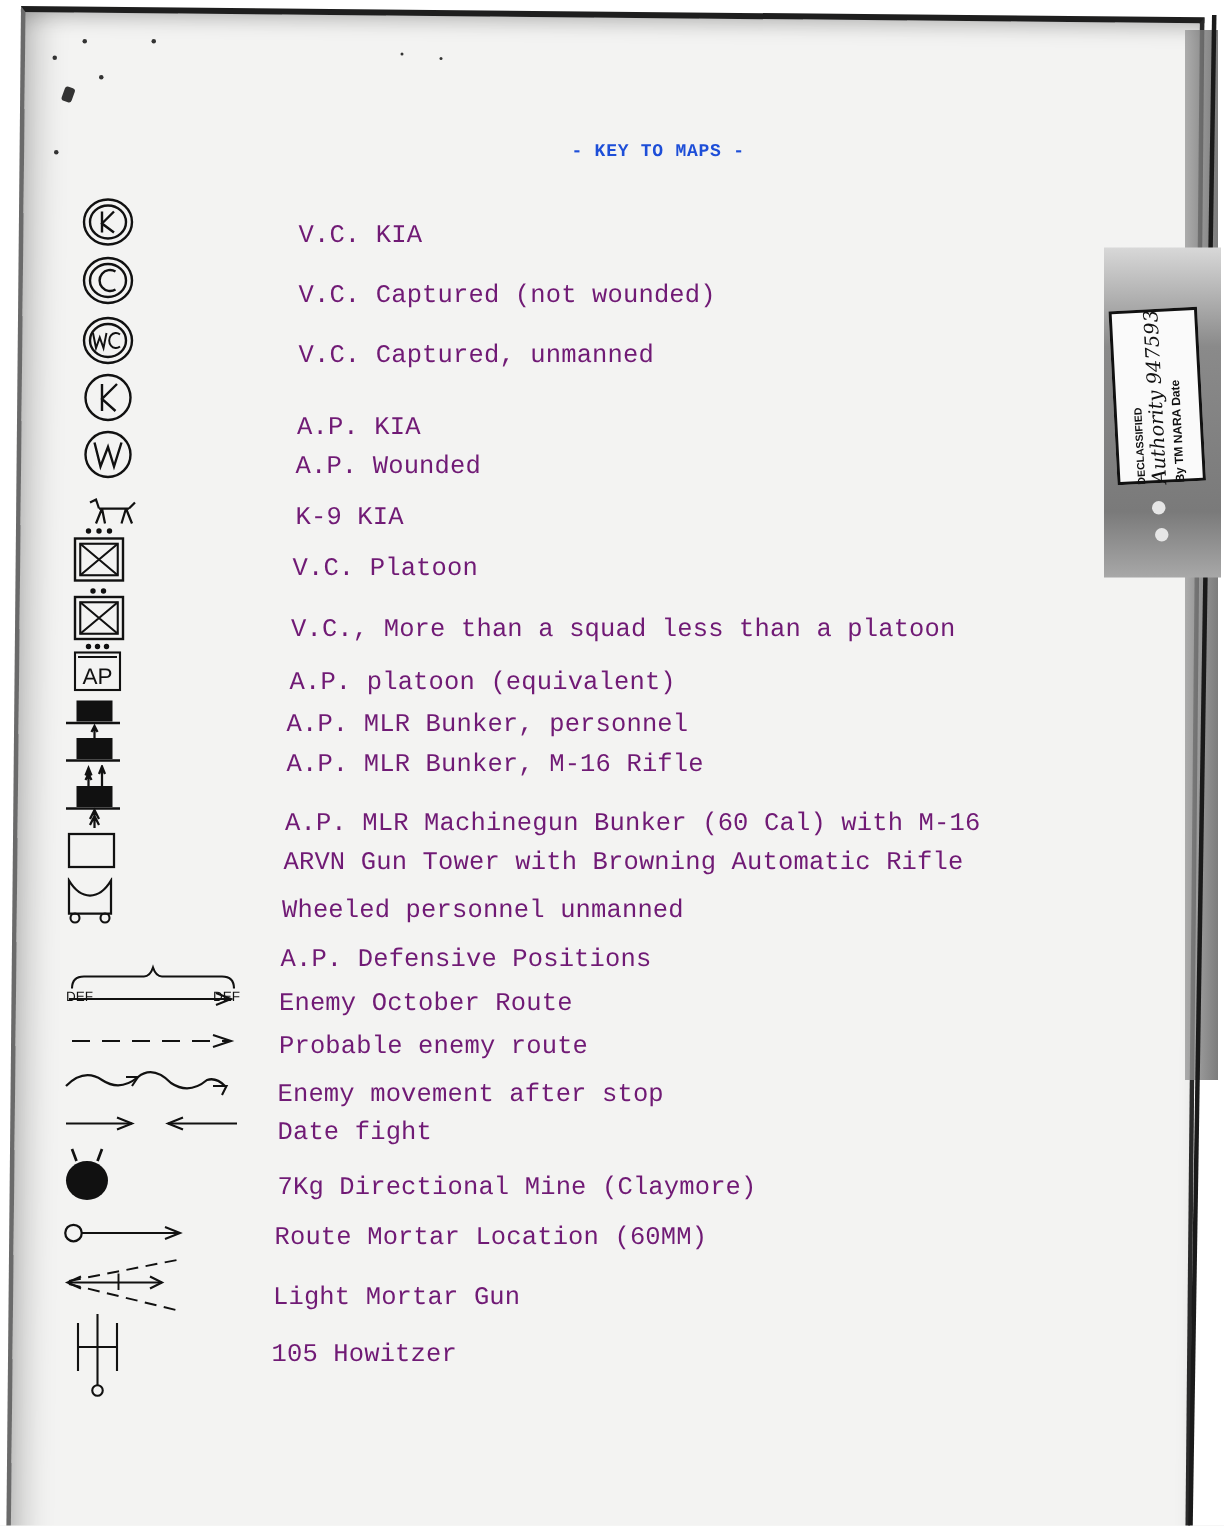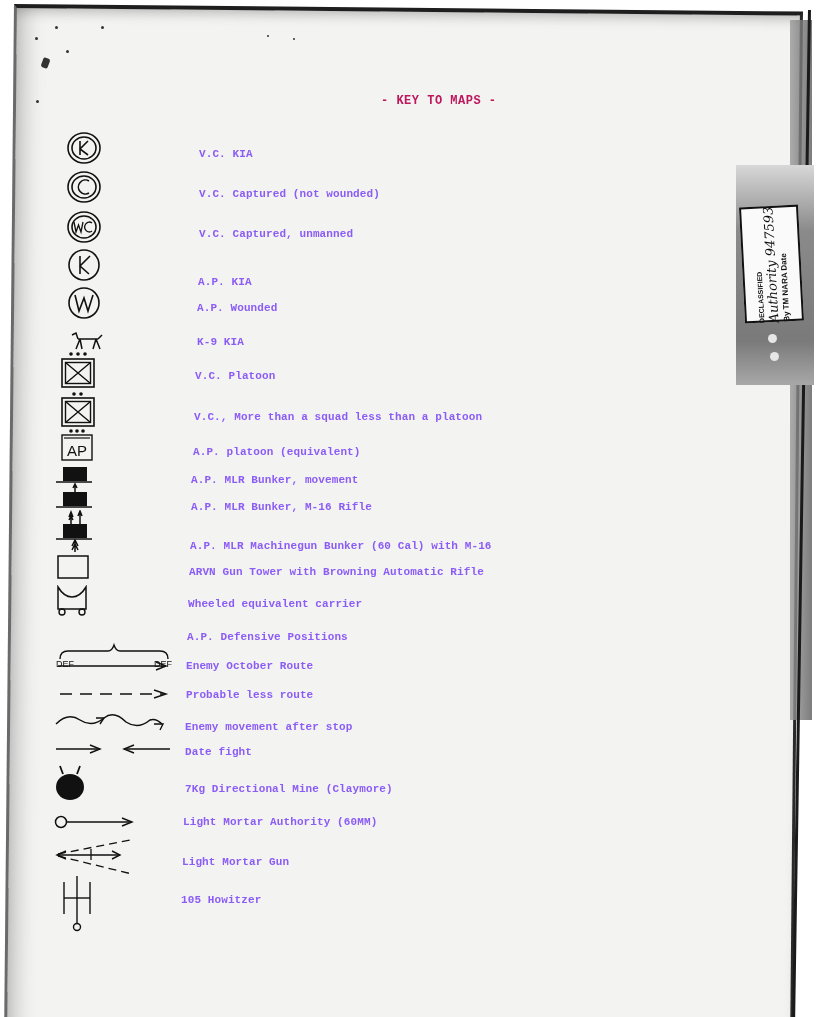--- a/index.html
+++ b/index.html
@@ -48,27 +48,27 @@
   .stamp-line1 { font-size: 7px; font-weight: bold; }
   .stamp-line2 { font-size: 13px; font-family: "DejaVu Serif", serif; font-style: italic; }
   .stamp-line3 { font-size: 8px; font-weight: bold; }
   .stamp-dot {
     position: absolute; width: 9px; height: 9px; border-radius: 50%; background: #e6e6e6;
   }
   .speck { position: absolute; background: #333; border-radius: 50%; }
 
   .title {
     position: absolute; left: 381px; top: 94px;
-    font-size: 12px; font-weight: bold; letter-spacing: 0.5px; color: #be185d;
+    font-size: 12px; font-weight: bold; letter-spacing: 0.5px; color: #1d4ed8;
   }
   .row-text {
-    position: absolute; font-size: 11px; font-weight: bold; color: #8b5cf6;
+    position: absolute; font-size: 17px; font-weight: normal; color: #701a75;
     white-space: nowrap; letter-spacing: 0.1px;
   }
-  .icon { position: absolute; margin-left: 12px; }
+  .icon { position: absolute; }
   svg { display: block; }
 </style>
 </head>
 <body>
 
 <div class="scan-bg"></div>
 <div class="page"></div>
 <div class="right-shadow"></div>
 <div class="right-edge-line"></div>
 
@@ -179,21 +179,21 @@
     </svg>
 </div>
 <div class="row-text" style="left:193px;top:446px">A.P. platoon (equivalent)</div>
 
 <div class="icon" style="left:44px;top:465px">
   <svg width="36" height="20" viewBox="0 0 36 20">
       <rect x="7" y="2" width="24" height="14" fill="#111"></rect>
       <line x1="0" y1="17" x2="36" y2="17" stroke="#111" stroke-width="1.6"></line>
     </svg>
 </div>
-<div class="row-text" style="left:191px;top:474px">A.P. MLR Bunker, movement</div>
+<div class="row-text" style="left:191px;top:474px">A.P. MLR Bunker, personnel</div>
 
 <div class="icon" style="left:44px;top:482px">
   <svg width="36" height="28" viewBox="0 0 36 28">
       <path d="M19 12 L19 3 M17 6 L19 2 L21 6" fill="none" stroke="#111" stroke-width="1.5"></path>
       <rect x="7" y="10" width="24" height="14" fill="#111"></rect>
       <line x1="0" y1="25" x2="36" y2="25" stroke="#111" stroke-width="1.6"></line>
     </svg>
 </div>
 <div class="row-text" style="left:191px;top:501px">A.P. MLR Bunker, M-16 Rifle</div>
 
@@ -214,21 +214,21 @@
 </div>
 <div class="row-text" style="left:189px;top:566px">ARVN Gun Tower with Browning Automatic Rifle</div>
 
 <div class="icon" style="left:42px;top:585px">
   <svg width="36" height="32" viewBox="0 0 36 32">
       <path d="M4 2 L4 24 L32 24 L32 2 Q26 12 18 12 Q10 12 4 2 Z" fill="none" stroke="#111" stroke-width="1.5"></path>
       <circle cx="8" cy="27" r="3" fill="none" stroke="#111" stroke-width="1.4"></circle>
       <circle cx="28" cy="27" r="3" fill="none" stroke="#111" stroke-width="1.4"></circle>
     </svg>
 </div>
-<div class="row-text" style="left:188px;top:598px">Wheeled equivalent carrier</div>
+<div class="row-text" style="left:188px;top:598px">Wheeled personnel unmanned</div>
 
 <div class="icon" style="left:42px;top:641px">
   <svg width="124" height="28" viewBox="0 0 124 28">
       <path d="M6 18 Q6 10 14 10 L54 10 Q58 10 60 4 Q62 10 66 10 L106 10 Q114 10 114 18" fill="none" stroke="#111" stroke-width="1.4"></path>
       <text x="2" y="26" font-family="Liberation Sans, sans-serif" font-size="9" fill="#111">DEF</text>
       <text x="100" y="26" font-family="Liberation Sans, sans-serif" font-size="9" fill="#111">DEF</text>
     </svg>
 </div>
 <div class="row-text" style="left:187px;top:631px">A.P. Defensive Positions</div>
 
@@ -239,21 +239,21 @@
     </svg>
 </div>
 <div class="row-text" style="left:186px;top:660px">Enemy October Route</div>
 
 <div class="icon" style="left:46px;top:688px">
   <svg width="112" height="12" viewBox="0 0 112 12">
       <line x1="2" y1="6" x2="106" y2="6" stroke="#111" stroke-width="1.4" stroke-dasharray="12 8"></line>
       <path d="M96 2 L108 6 L96 10" fill="none" stroke="#111" stroke-width="1.4"></path>
     </svg>
 </div>
-<div class="row-text" style="left:186px;top:689px">Probable less route</div>
+<div class="row-text" style="left:186px;top:689px">Probable enemy route</div>
 
 <div class="icon" style="left:42px;top:710px">
   <svg width="114" height="22" viewBox="0 0 114 22">
       <path d="M2 14 Q14 2 26 10 Q38 18 50 8 Q60 0 72 12 Q84 20 96 10 Q102 8 108 14" fill="none" stroke="#111" stroke-width="1.5"></path>
       <path d="M42 8 L50 8 L46 14" fill="none" stroke="#111" stroke-width="1.4"></path>
       <path d="M100 14 L109 14 L106 20" fill="none" stroke="#111" stroke-width="1.4"></path>
     </svg>
 </div>
 <div class="row-text" style="left:185px;top:721px">Enemy movement after stop</div>
 
@@ -275,21 +275,21 @@
 </div>
 <div class="row-text" style="left:185px;top:783px">7Kg Directional Mine (Claymore)</div>
 
 <div class="icon" style="left:42px;top:814px">
   <svg width="82" height="16" viewBox="0 0 82 16">
       <circle cx="7" cy="8" r="5.5" fill="none" stroke="#111" stroke-width="1.5"></circle>
       <line x1="12.5" y1="8" x2="78" y2="8" stroke="#111" stroke-width="1.4"></line>
       <path d="M68 4 L78 8 L68 12" fill="none" stroke="#111" stroke-width="1.4"></path>
     </svg>
 </div>
-<div class="row-text" style="left:183px;top:816px">Light Mortar Authority (60MM)</div>
+<div class="row-text" style="left:183px;top:816px">Route Mortar Location (60MM)</div>
 
 <div class="icon" style="left:42px;top:838px">
   <svg width="82" height="38" viewBox="0 0 82 38">
       <path d="M4 16 L76 2" fill="none" stroke="#111" stroke-width="1.3" stroke-dasharray="8 5"></path>
       <path d="M4 18 L78 36" fill="none" stroke="#111" stroke-width="1.3" stroke-dasharray="8 5"></path>
       <line x1="4" y1="17" x2="66" y2="17" stroke="#111" stroke-width="1.4"></line>
       <path d="M12 13 L3 17 L12 21" fill="none" stroke="#111" stroke-width="1.4"></path>
       <path d="M58 13 L66 17 L58 21" fill="none" stroke="#111" stroke-width="1.4"></path>
       <line x1="37" y1="11" x2="37" y2="22" stroke="#111" stroke-width="1.3"></line>
     </svg>

